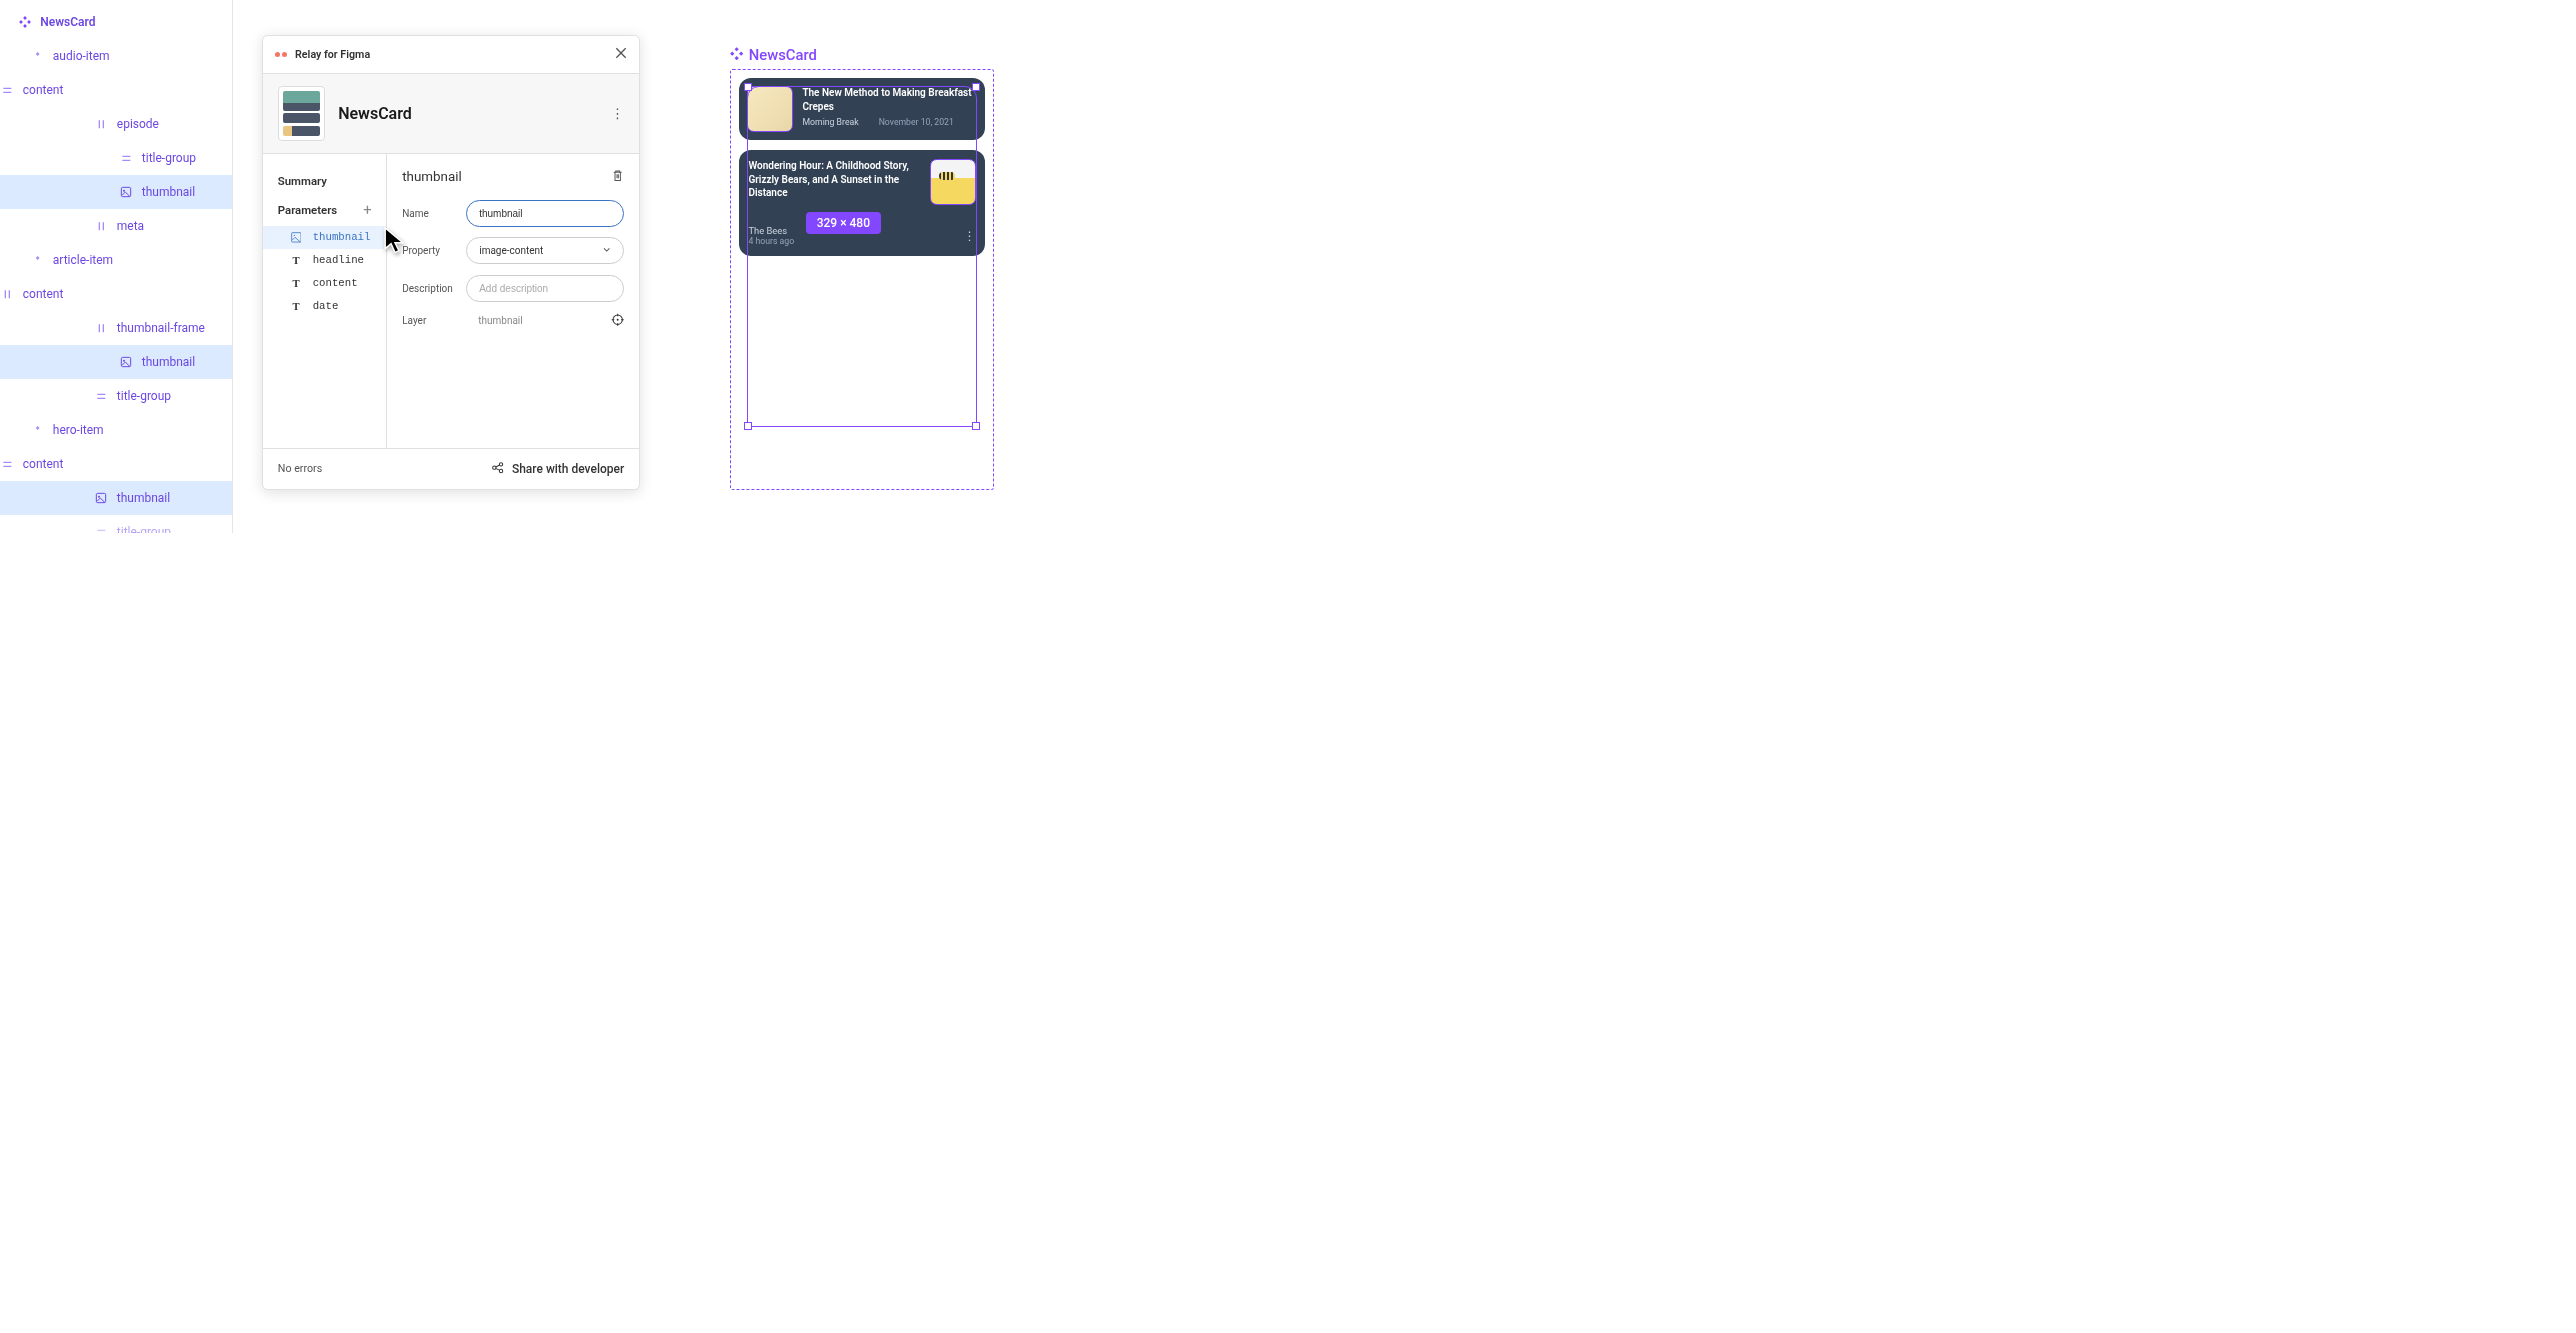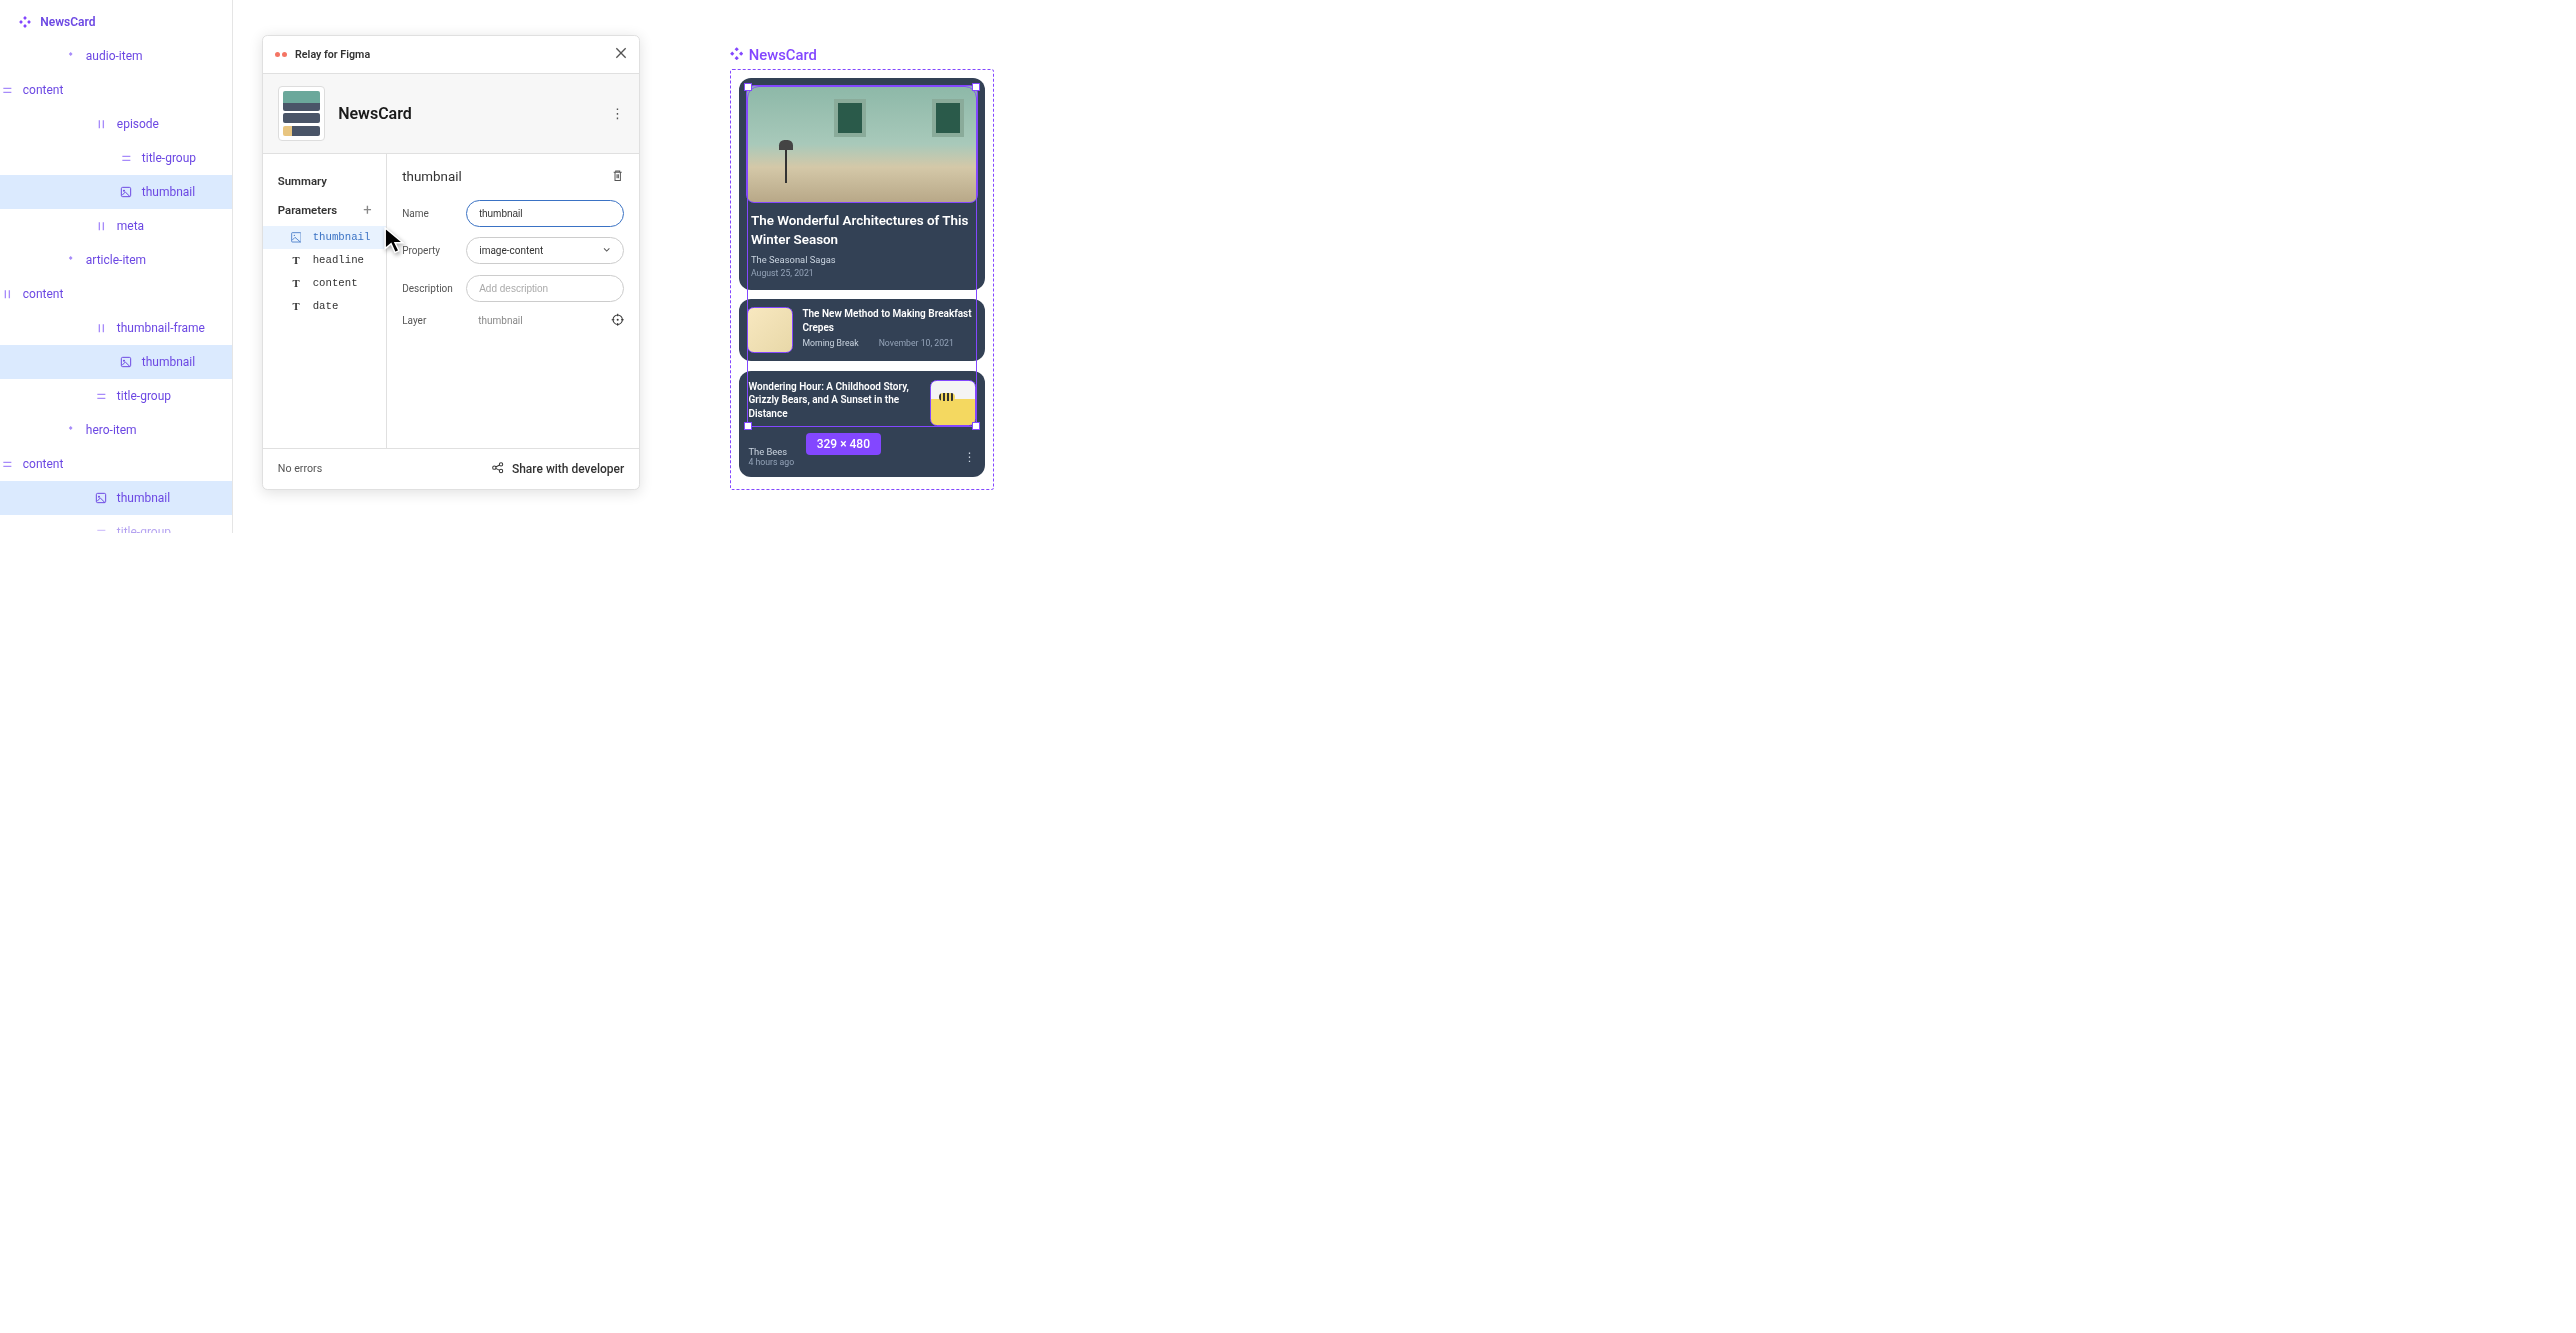--- a/index.html
+++ b/index.html
@@ -42,21 +42,21 @@
       height: 14.8px;
       align-items: center;
       justify-content: center;
       margin-right: 8px;
       flex-shrink: 0;
     }
     .tree-row .label {
       color: #6c48e3;
     }
     .tree-row.root { padding-left: 17.4px; font-weight: 600; }
-    .tree-row.d1 { padding-left: 63px; }
+    .tree-row.d1 { padding-left: 30px; }
     .tree-row.d2 { }
     .tree-row.d3 { padding-left: 94px; }
     .tree-row.d4 { padding-left: 119px; }
     .tree-row.faded { opacity: 0.5; }
 
     
     .plugin-panel {
       position: absolute;
       left: 262px;
       top: 35px;
@@ -768,32 +768,20 @@
             <rect x="1" y="7" width="4" height="4" transform="rotate(45 3 9)"></rect>
             <rect x="13" y="7" width="4" height="4" transform="rotate(45 15 9)"></rect>
             <rect x="7" y="13" width="4" height="4" transform="rotate(45 9 15)"></rect>
           </g>
         </svg>
     </span>
     <span>NewsCard</span>
   </div>
   <div class="selection-frame">
 
-    <div class="news-card hero">
-      <div class="hero-img">
-        <div class="hero-windows" style="left:87px;top:13.4px"></div>
-        <div class="hero-windows" style="right:13.4px;top:13.4px"></div>
-        <div class="hero-lamp"></div>
-      </div>
-      <div class="hero-body">
-        <div class="hero-title">The Wonderful Architectures of This Winter Season</div>
-        <div class="hero-author">The Seasonal Sagas</div>
-        <div class="hero-date">August 25, 2021</div>
-      </div>
-    </div>
 
     <div class="news-card item">
       <div class="item-img"></div>
       <div class="item-body">
         <div class="item-title">The New Method to Making Breakfast Crepes</div>
         <div class="item-meta">
           <span class="item-author">Morning Break</span>
           <span class="item-date">November 10, 2021</span>
         </div>
       </div>

